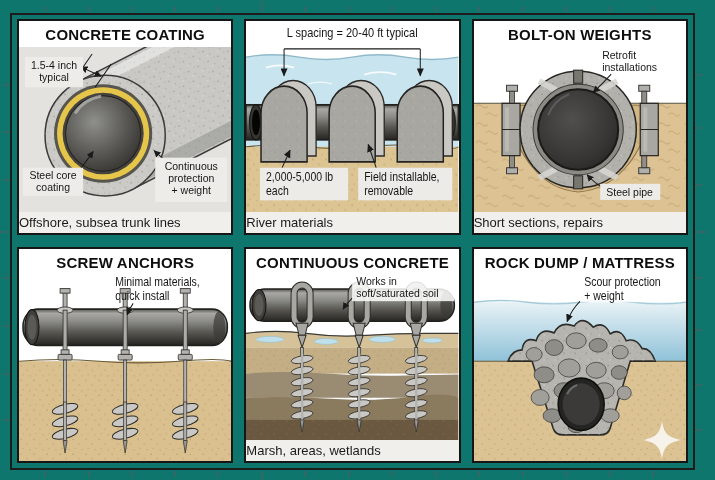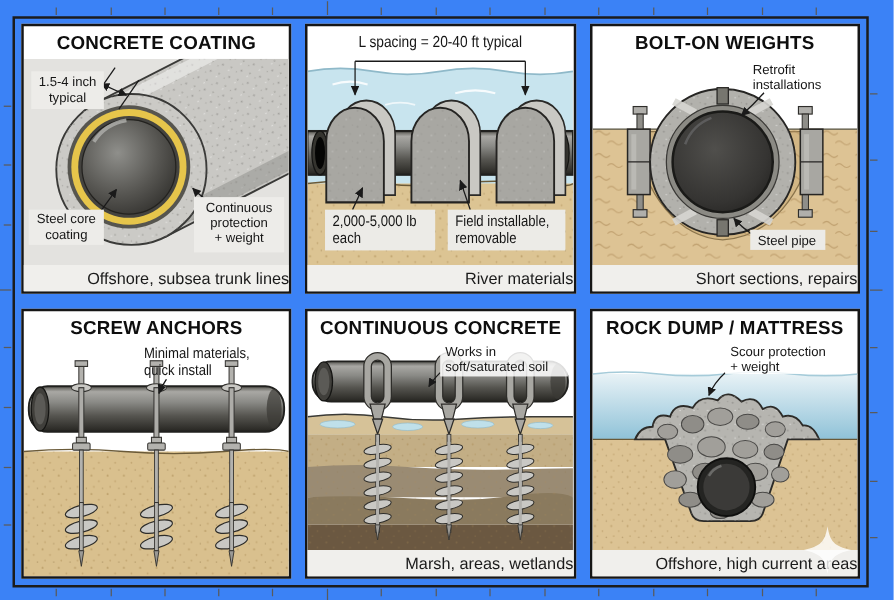--- a/index.html
+++ b/index.html
@@ -1,30 +1,30 @@
 <!DOCTYPE html>
 <html><head>
 <meta charset="utf-8">
 <style>
   html,body{margin:0;padding:0;background:#fff;}
-  .stage{position:relative;width:715px;height:480px;background:#3b82f6;
+  .stage{position:relative;width:715px;height:480px;background:#0f766e;
          font-family:"Liberation Sans",sans-serif;overflow:hidden;}
   .ticks{position:absolute;inset:0;pointer-events:none;}
   .frame{position:absolute;left:10px;top:13px;width:685px;height:457px;
          border:2px solid #1c1c1c;box-sizing:border-box;}
   .grid{position:absolute;left:17px;top:19px;width:671px;height:444px;
         display:grid;grid-template-columns:repeat(3,1fr);grid-template-rows:1fr 1fr;
         gap:12px 11px;}
   .panel{border:2px solid #161616;background:#fff;display:flex;flex-direction:column;
          box-sizing:border-box;position:relative;}
   .ptitle{height:26px;line-height:27px;text-align:center;font-weight:bold;
           font-size:15px;letter-spacing:.2px;color:#0e0e0e;white-space:nowrap;}
   .illus{flex:1;position:relative;overflow:hidden;}
   .illus > svg{position:absolute;inset:0;width:100%;height:100%;display:block;}
-  .pfooter{height:21px;background:#f0efec;text-align:right;font-size:13px;
+  .pfooter{height:21px;background:#f0efec;text-align:left;font-size:13px;
            line-height:21px;color:#1a1a1a;white-space:nowrap;}
   svg text{font-family:"Liberation Sans",sans-serif;font-size:10.5px;fill:#161616;}
   svg text.dim{font-size:11px;}
   .leader{stroke:#1a1a1a;stroke-width:1;fill:none;}
   .sparkle{position:absolute;right:1px;bottom:0;width:46px;height:42px;pointer-events:none;}
 </style>
 </head>
 <body>
 
 <div class="stage">
@@ -425,20 +425,19 @@
             <path d="M93,105 A18 18 0 0 1 103,97" stroke="#6a6a68" stroke-width="2" fill="none"></path>
           </g>
           <g>
             <path d="M106,23 Q97,31 93,41" class="leader" marker-end="url(#arr)"></path>
             <rect x="106" y="0" width="100" height="24" fill="#ffffff" opacity=".85"></rect>
             <text x="110" y="10">Scour protection</text>
             <text x="110" y="22">+ weight</text>
           </g>
         </svg>
       </div>
-      <div class="pfooter">Offshore, high current areas</div>
       <svg class="sparkle" viewBox="0 0 46 42">
         <path d="M23,2 C25,14 28,18 42,21 C28,24 25,28 23,40 C21,28 18,24 4,21 C18,18 21,14 23,2" fill="#ffffff" opacity=".8"></path>
       </svg>
     </div>
 
   </div>
 </div>
 
 </body></html>

